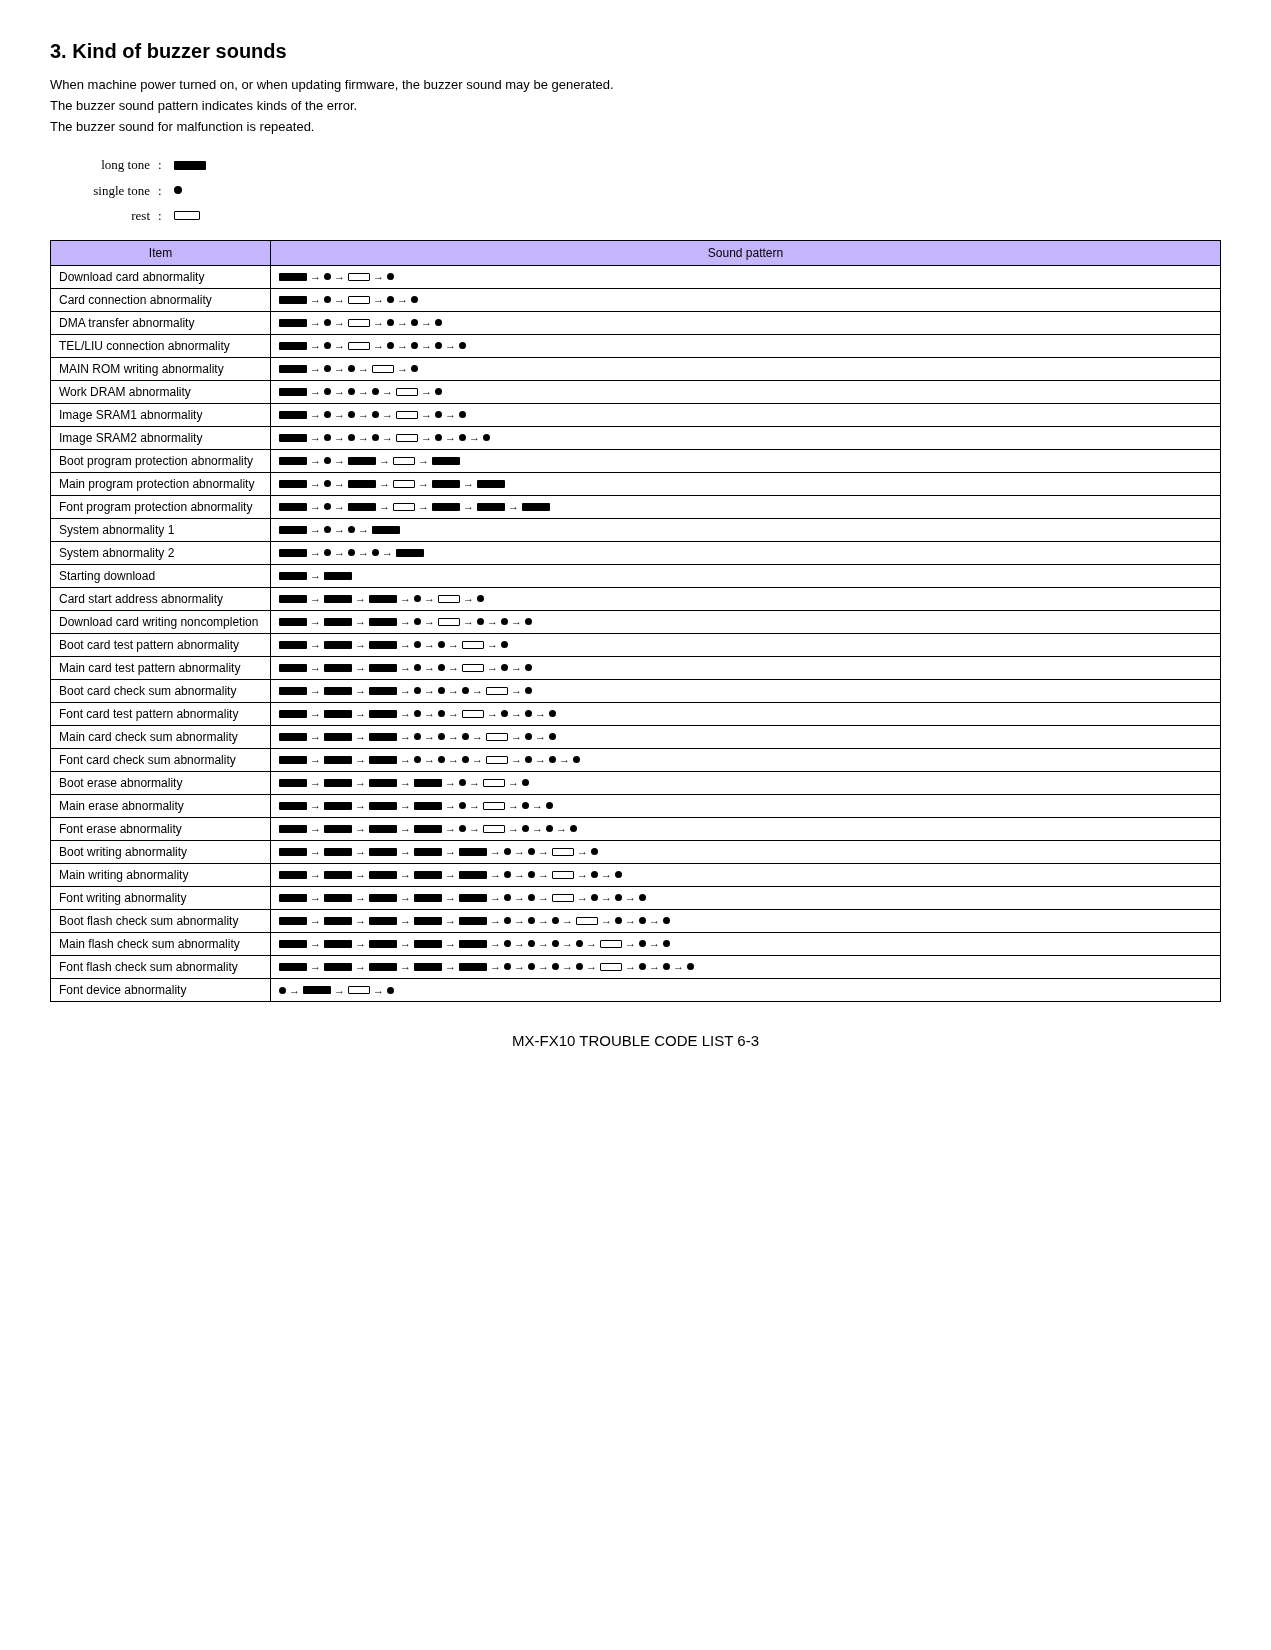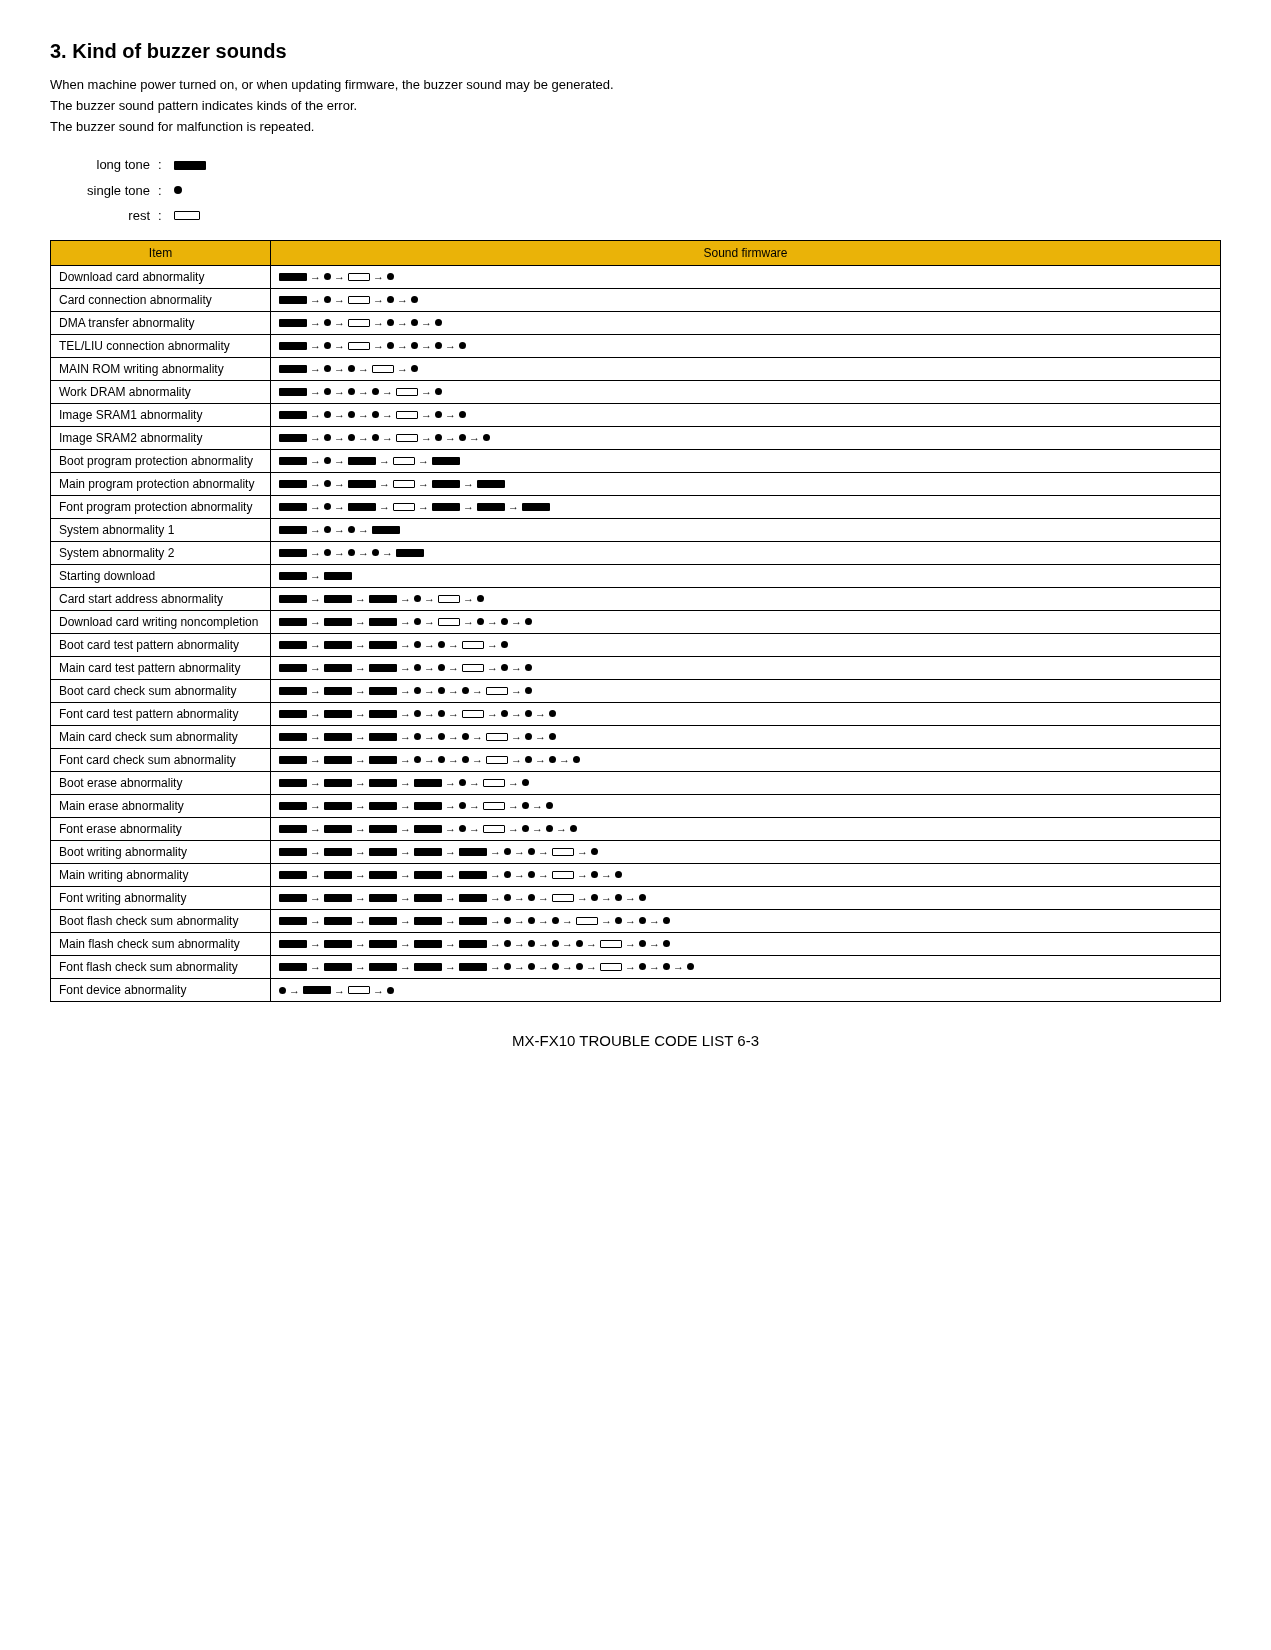--- a/index.html
+++ b/index.html
@@ -24,20 +24,21 @@
     .legend {
       margin: 16px 0 12px 20px;
       font-size: 13px;
       line-height: 1.8;
     }
     .legend-row {
       display: flex;
       align-items: center;
       gap: 8px;
       margin-bottom: 2px;
+      font-family: Liberation Serif, serif;
     }
     .legend-label {
       width: 80px;
       text-align: right;
     }
     .legend-colon { margin-right: 4px; }
 
     
     .sp {
       display: inline-flex;
@@ -100,21 +101,21 @@
     table {
       width: 100%;
       border-collapse: collapse;
       font-size: 12px;
     }
     thead th {
       border: 1px solid #000;
       padding: 5px 8px;
       text-align: center;
       font-weight: normal;
-      background: #eab308;
+      background: #c4b5fd;
     }
     tbody td {
       border: 1px solid #000;
       padding: 4px 8px;
       vertical-align: middle;
     }
     tbody td:first-child {
       width: 220px;
       min-width: 200px;
     }
@@ -154,21 +155,21 @@
     <span class="legend-label">rest</span>
     <span class="legend-colon">:</span>
     <span class="legend-rest"></span>
   </div>
 </div>
 
 <table>
   <thead>
     <tr>
       <th>Item</th>
-      <th>Sound firmware</th>
+      <th>Sound pattern</th>
     </tr>
   </thead>
   <tbody id="table-body">
   <tr>
         <td>Download card abnormality</td>
         <td><span class="sp">
             <span class="long-tone"></span>
             <span class="arr">→</span>
             <span class="short-tone"></span>
             <span class="arr">→</span>

